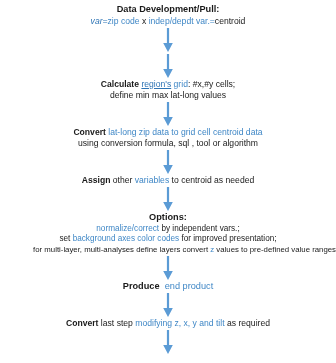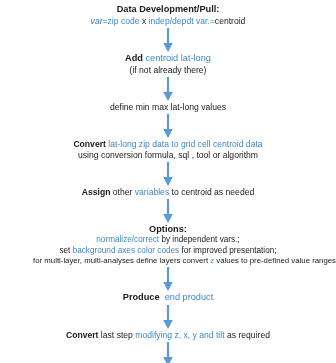--- a/index.html
+++ b/index.html
@@ -61,33 +61,30 @@
     <span class="line l2"><span class="blue-d">var=</span><span class="blue">zip code</span><span>  x  </span><span class="blue">indep/depdt var.=</span><span>centroid</span></span>
   </div>
 
   <div class="arrow">
     <svg width="14" height="26" viewBox="0 0 14 26">
       <line x1="7" y1="1" x2="7" y2="17" stroke="#5b9bd5" stroke-width="2.2"></line>
       <polygon points="7,25 2.2,16 11.8,16" fill="#5b9bd5"></polygon>
     </svg>
   </div>
 
-  <div class="step">
-    <span class="line l1"><span class="bold">Add</span><span> </span><span class="blue">centroid lat-long</span></span>
-    <span class="line l2">(if not already there)</span>
-  </div>
 
   <div class="arrow">
     <svg width="14" height="26" viewBox="0 0 14 26">
       <line x1="7" y1="1" x2="7" y2="17" stroke="#5b9bd5" stroke-width="2.2"></line>
       <polygon points="7,25 2.2,16 11.8,16" fill="#5b9bd5"></polygon>
     </svg>
   </div>
 
   <div class="step">
+    <span class="line l2"><span class="bold">Calculate</span><span> </span><span class="link">region's</span><span> </span><span class="blue">grid</span><span>:  #x,#y cells;</span></span>
     <span class="line l2">define min max lat-long values</span>
   </div>
 
   <div class="arrow">
     <svg width="14" height="26" viewBox="0 0 14 26">
       <line x1="7" y1="1" x2="7" y2="17" stroke="#5b9bd5" stroke-width="2.2"></line>
       <polygon points="7,25 2.2,16 11.8,16" fill="#5b9bd5"></polygon>
     </svg>
   </div>
 

